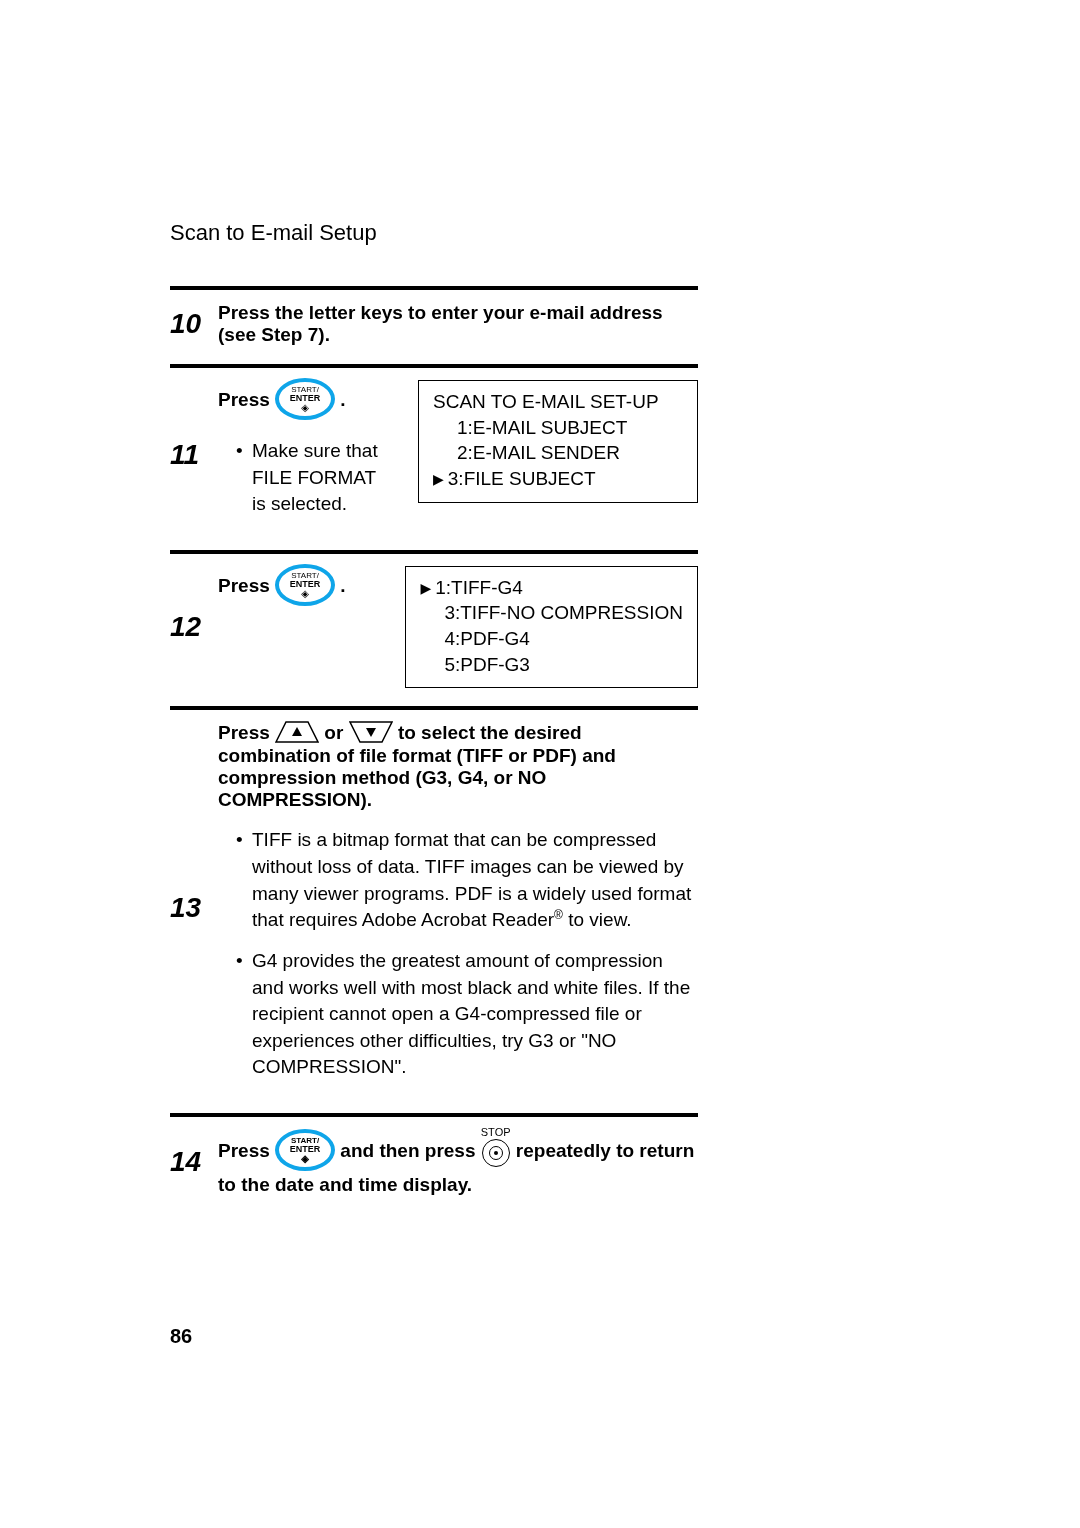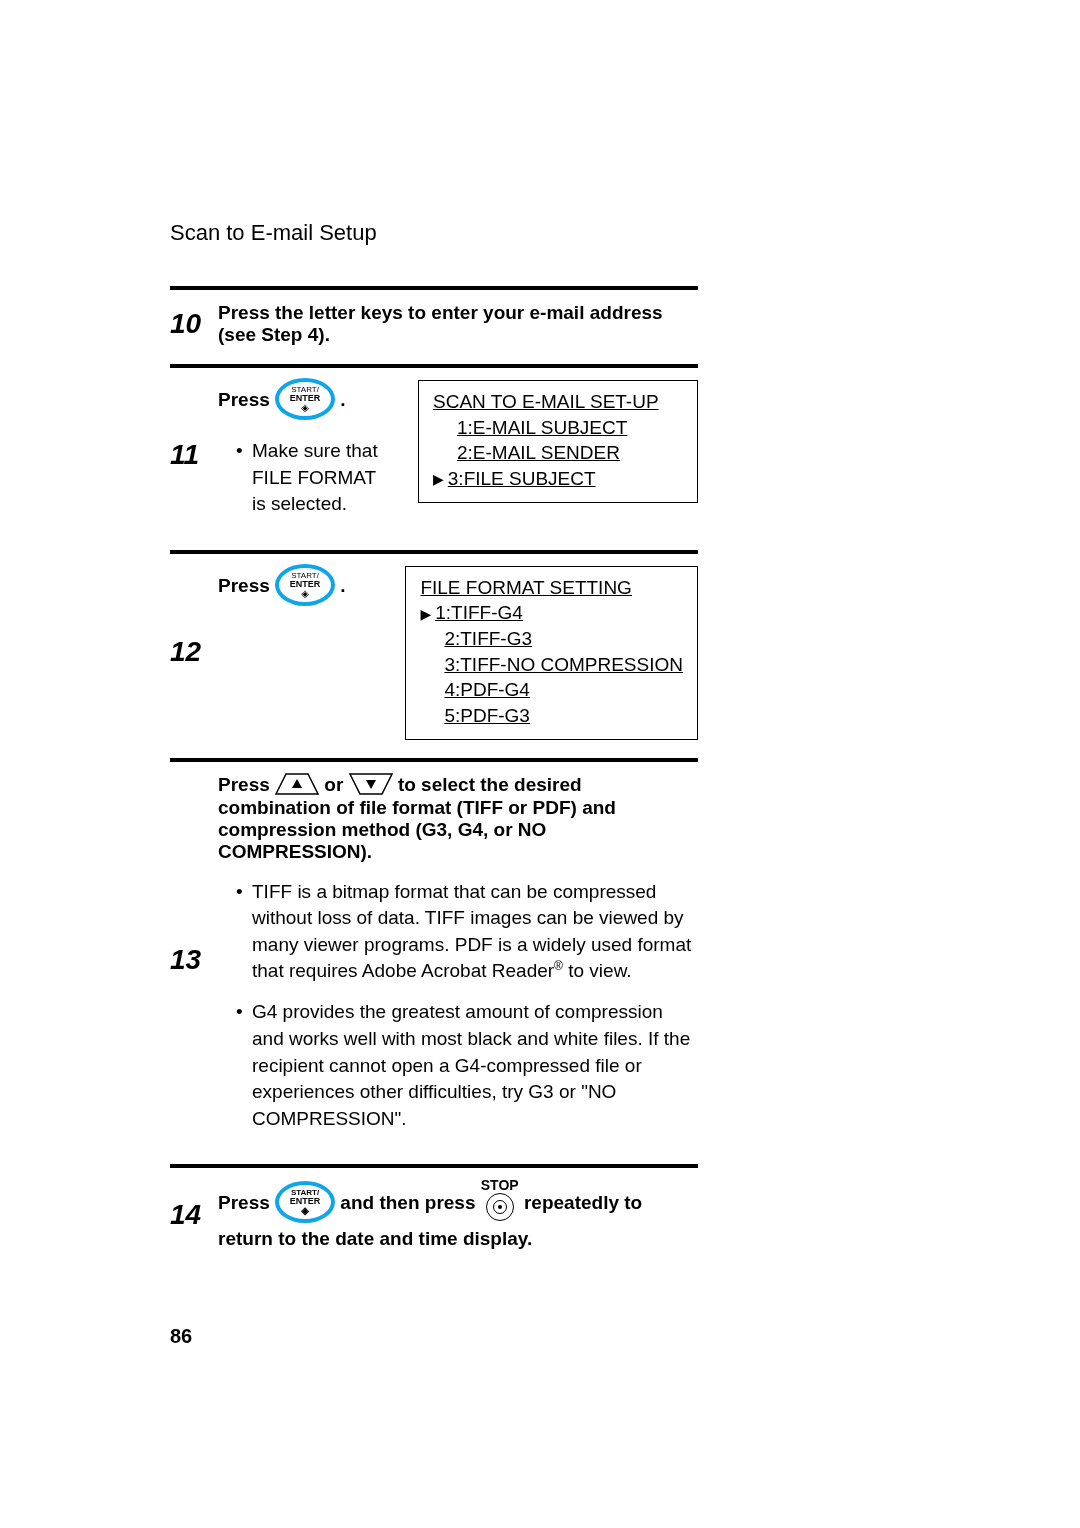--- a/index.html
+++ b/index.html
@@ -55,21 +55,20 @@
   .two-col {
     display: flex;
     align-items: flex-start;
     gap: 30px;
   }
   .col-left {
     flex: 1 1 auto;
   }
   .col-right {
     flex: 0 0 auto;
-    text-decoration: underline;
   }
   .lcd-box {
     border: 1.5px solid #000;
     padding: 8px 14px 10px 14px;
     font-size: 19px;
     line-height: 1.35;
     min-width: 280px;
     box-sizing: border-box;
   }
   .lcd-line {
@@ -115,22 +114,22 @@
   }
   .stop-btn-wrap {
     display: inline-block;
     text-align: center;
     vertical-align: middle;
     position: relative;
     top: -2px;
   }
   .stop-btn-wrap .stop-label {
     display: block;
-    font-size: 14px;
-    font-weight: bold;
+    font-size: 11px;
+    font-weight: normal;
     line-height: 1;
     margin-bottom: 1px;
   }
   .stop-circle {
     display: inline-block;
     width: 26px;
     height: 26px;
     border: 1px solid #000;
     border-radius: 50%;
     position: relative;
@@ -202,21 +201,21 @@
 <body>
 
 <div class="page">
 
   <div class="header-title">Scan to E-mail Setup</div>
 
   <hr class="thick-rule">
   <div class="step-row">
     <div class="step-num">10</div>
     <div class="step-body">
-      <span class="bold">Press the letter keys to enter your e-mail address (see Step 4).</span>
+      <span class="bold">Press the letter keys to enter your e-mail address (see Step 7).</span>
     </div>
   </div>
 
   <hr class="thick-rule2">
   <div class="step-row">
     <div class="step-num">11</div>
     <div class="step-body two-col">
       <div class="col-left">
         <div>
           <span class="bold">Press</span>
@@ -254,25 +253,23 @@
           <span class="start-btn">
             <span class="l1">START/</span>
             <span class="l2">ENTER</span>
             <span class="dot">◈</span>
           </span>
           <span class="bold">.</span>
         </div>
       </div>
       <div class="col-right">
         <div class="lcd-box">
-          <div class="lcd-line">FILE FORMAT SETTING</div>
           <div class="lcd-line">
             <span class="tri">▶</span><span>1:TIFF-G4</span>
           </div>
-          <div class="lcd-line indent">2:TIFF-G3</div>
           <div class="lcd-line indent">3:TIFF-NO COMPRESSION</div>
           <div class="lcd-line indent">4:PDF-G4</div>
           <div class="lcd-line indent">5:PDF-G3</div>
         </div>
       </div>
     </div>
   </div>
 
   <hr class="thick-rule2">
   <div class="step-row">

